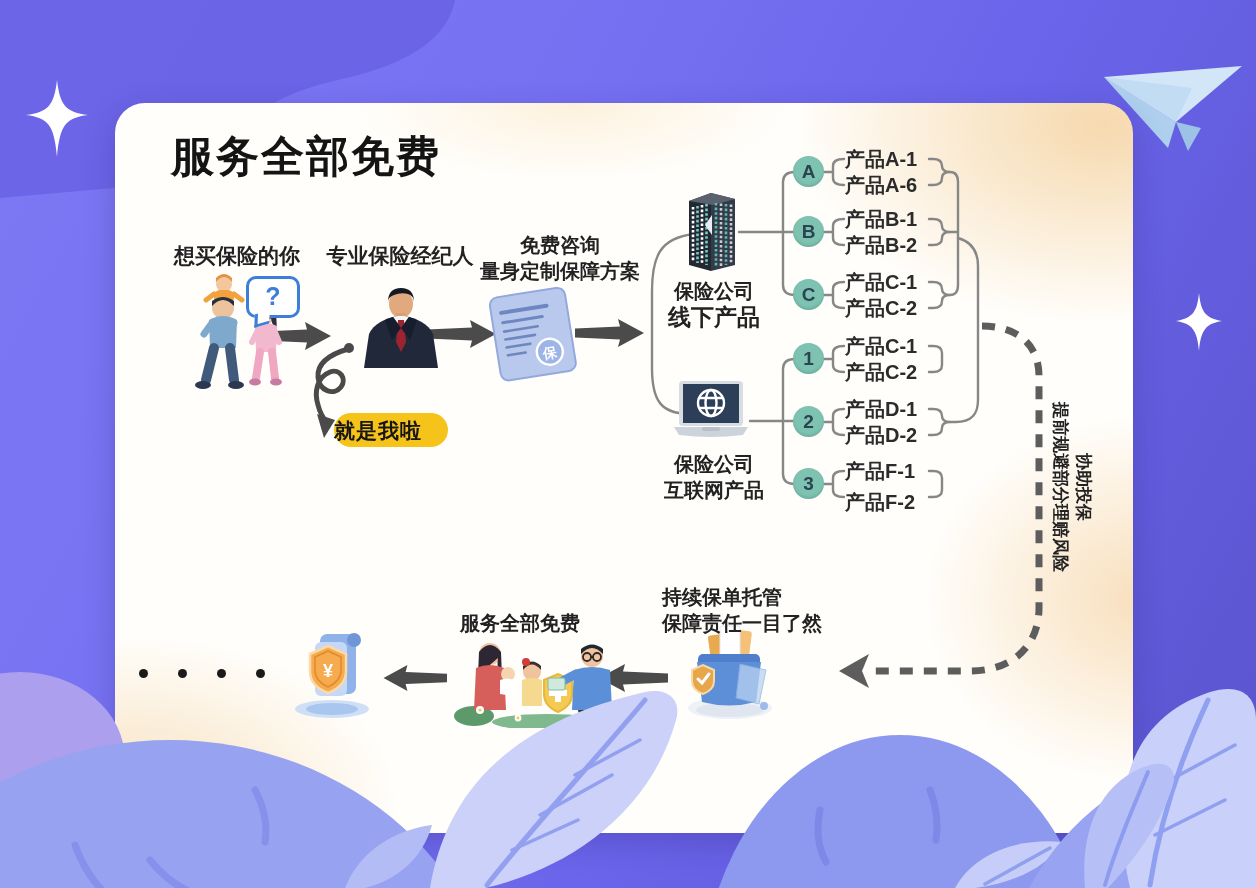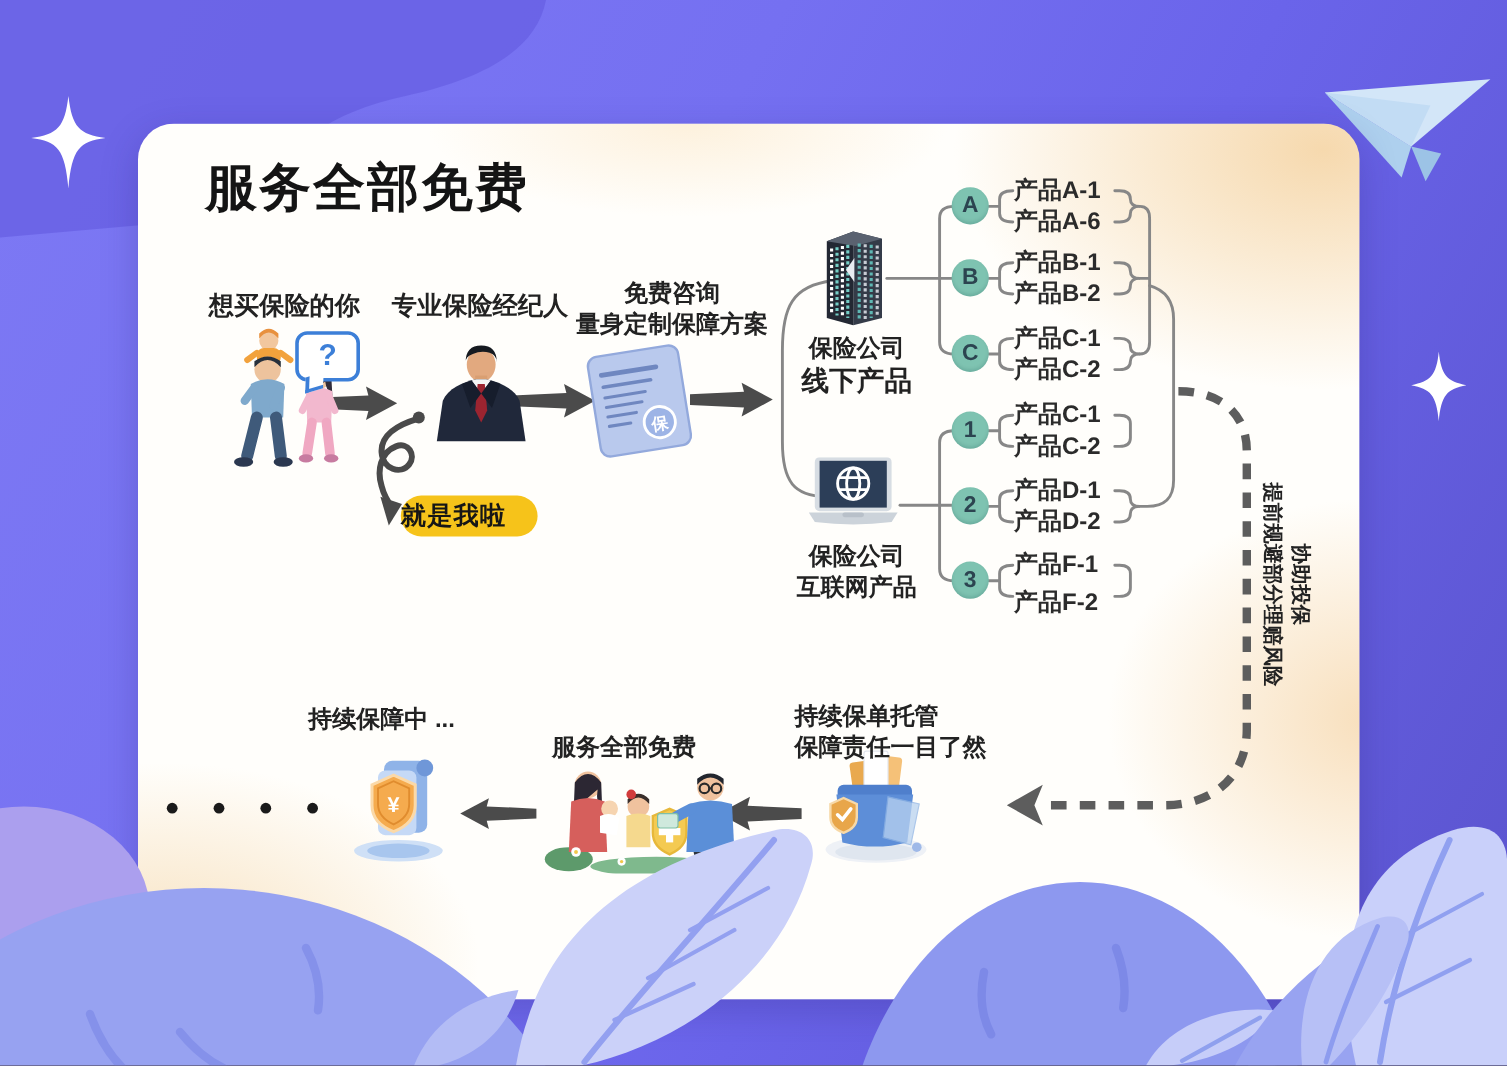--- a/index.html
+++ b/index.html
@@ -333,21 +333,20 @@
   <div class="prod" style="top:490px">产品F-2</div>
 
   <div class="side-note">
     <div>协助投保</div>
     <div>提前规避部分理赔风险</div>
   </div>
 
   <div class="lbl c200" style="left:622px;top:585px;font-size:20px">持续保单托管</div>
   <div class="lbl c200" style="left:642px;top:611px;font-size:20px">保障责任一目了然</div>
   <div class="lbl c200" style="left:420px;top:611px;font-size:20px">服务全部免费</div>
-  <div class="lbl c200" style="left:218px;top:588px;font-size:20px">持续保障中 ...</div>
 
   <div class="dot" style="left:139px;top:669px"></div>
   <div class="dot" style="left:178px;top:669px"></div>
   <div class="dot" style="left:217px;top:669px"></div>
   <div class="dot" style="left:256px;top:669px"></div>
 
   <svg class="abs" style="left:0;top:0;pointer-events:none" width="1256" height="888" viewBox="0 0 1256 888">
     <ellipse cx="20" cy="760" rx="105" ry="88" fill="#ab9fee"></ellipse>
     <g>
       <ellipse cx="170" cy="1040" rx="330" ry="300" fill="#97a2f1"></ellipse>

